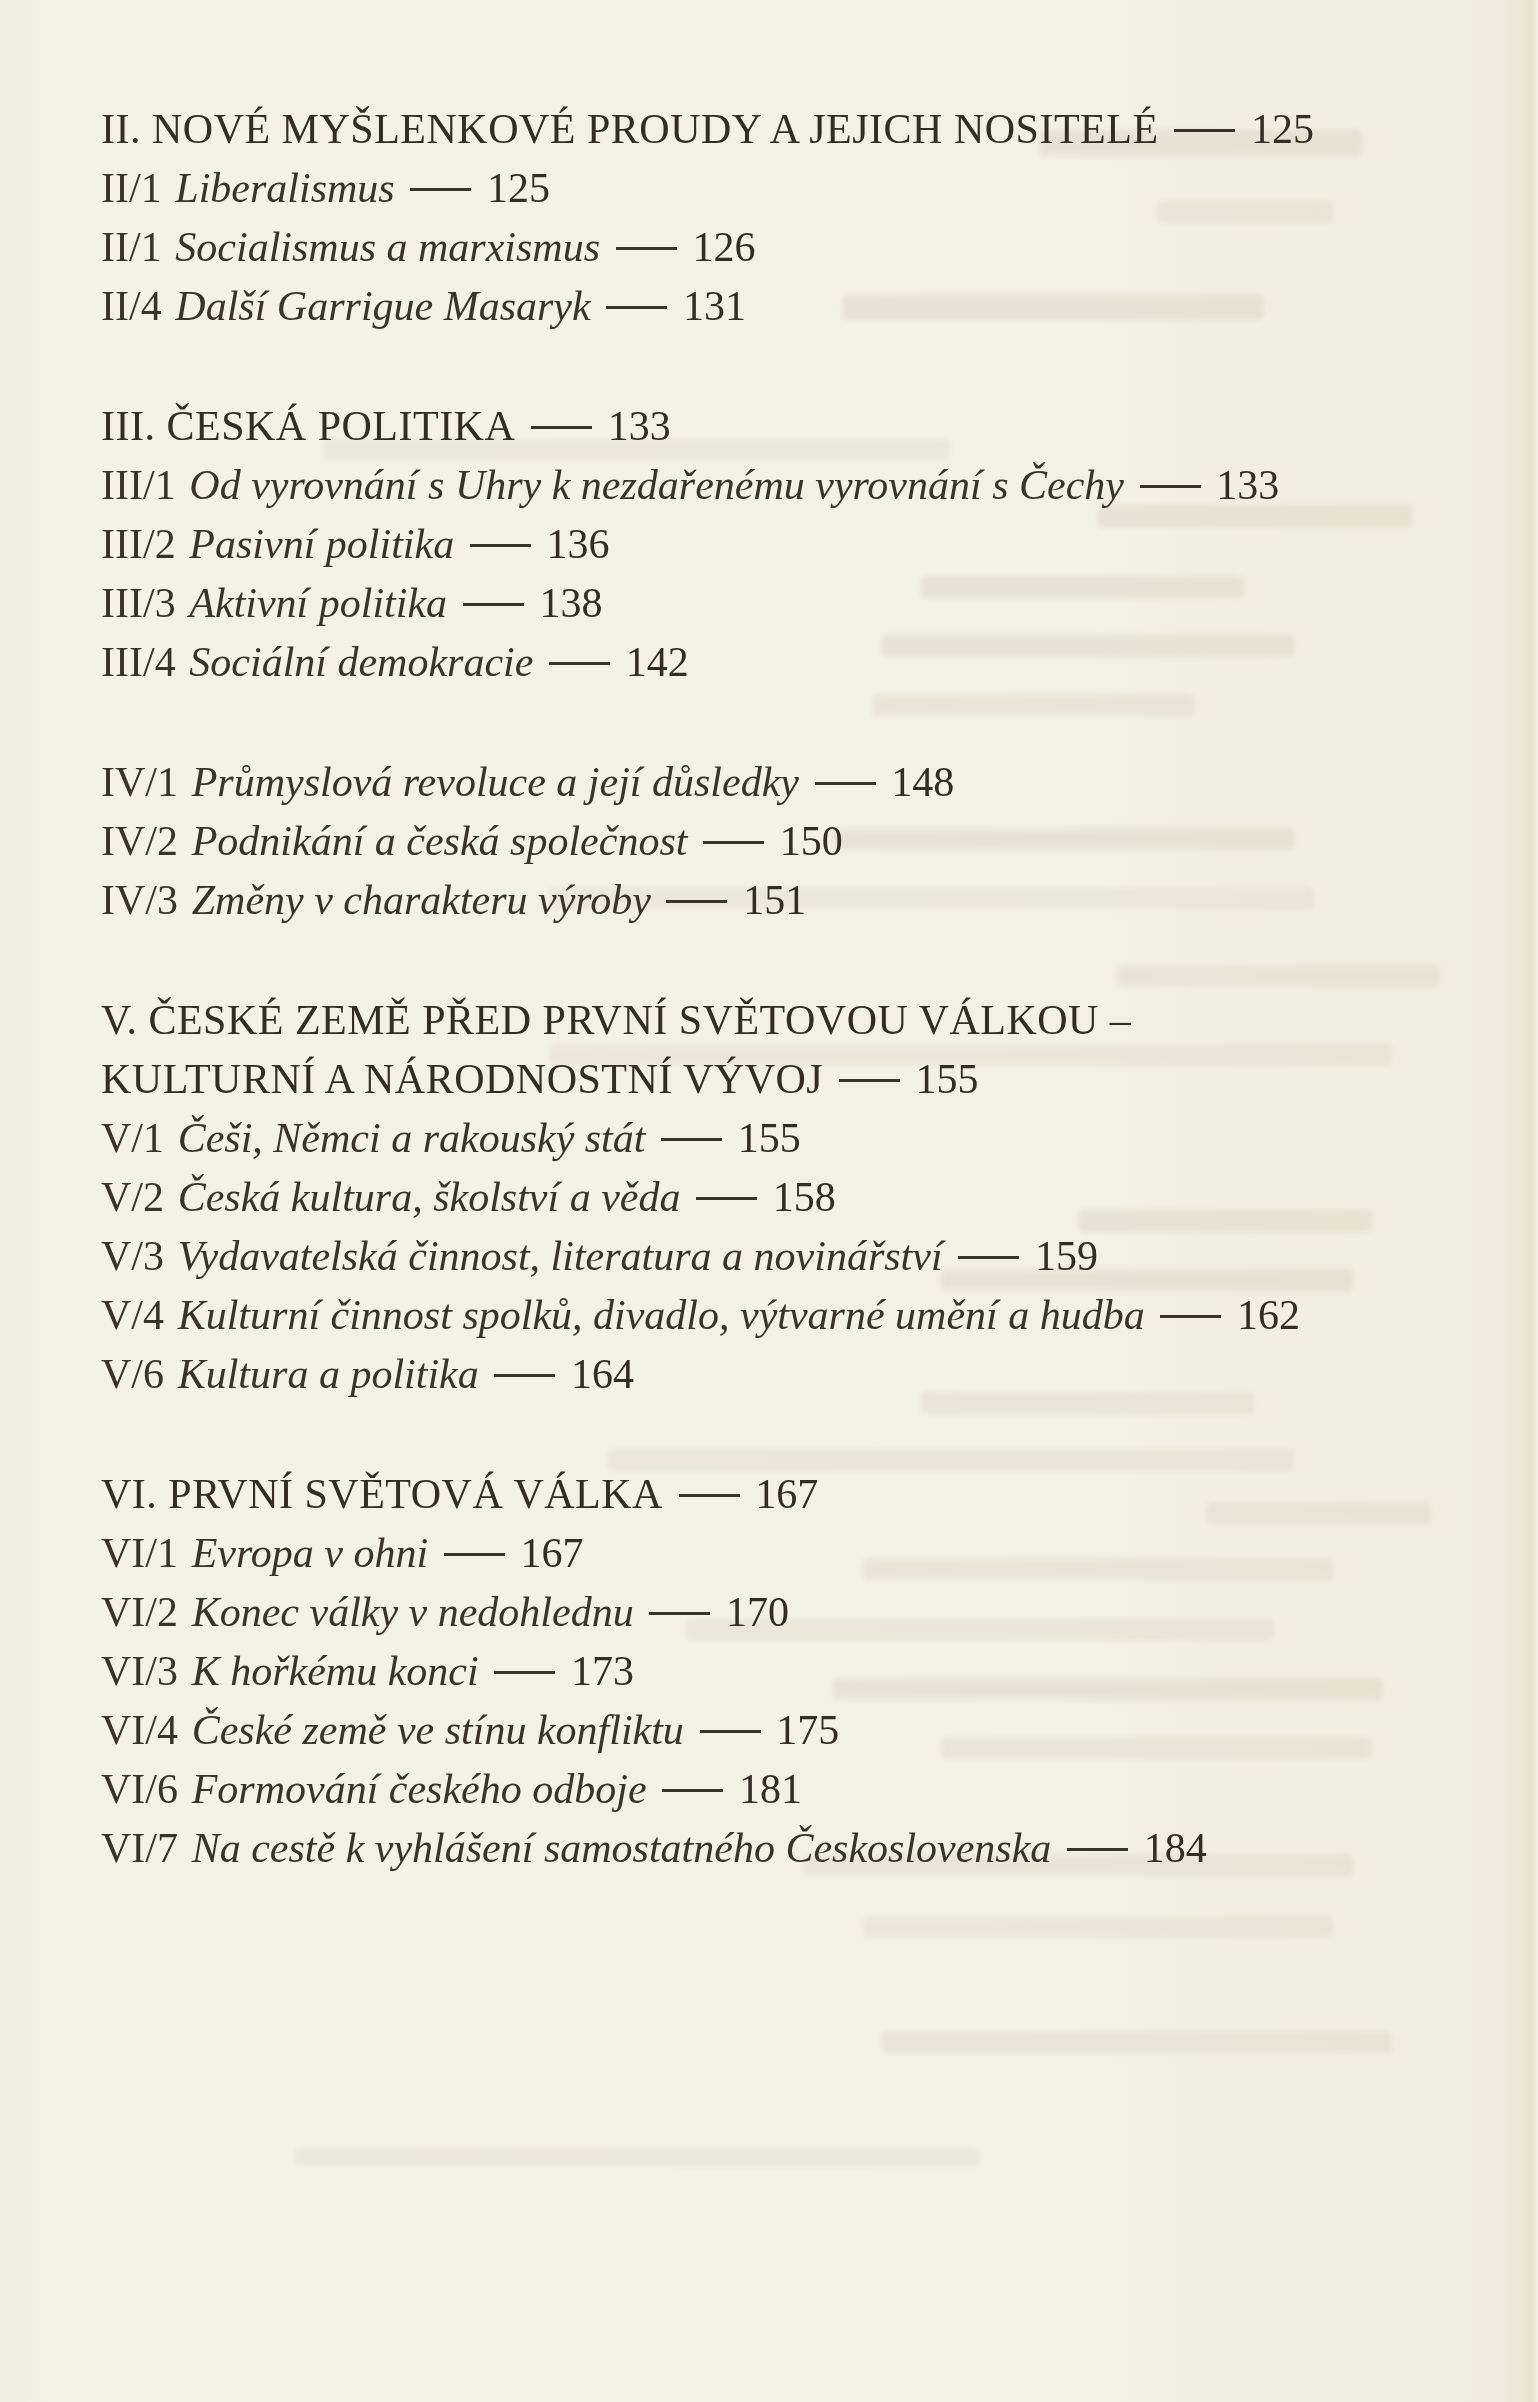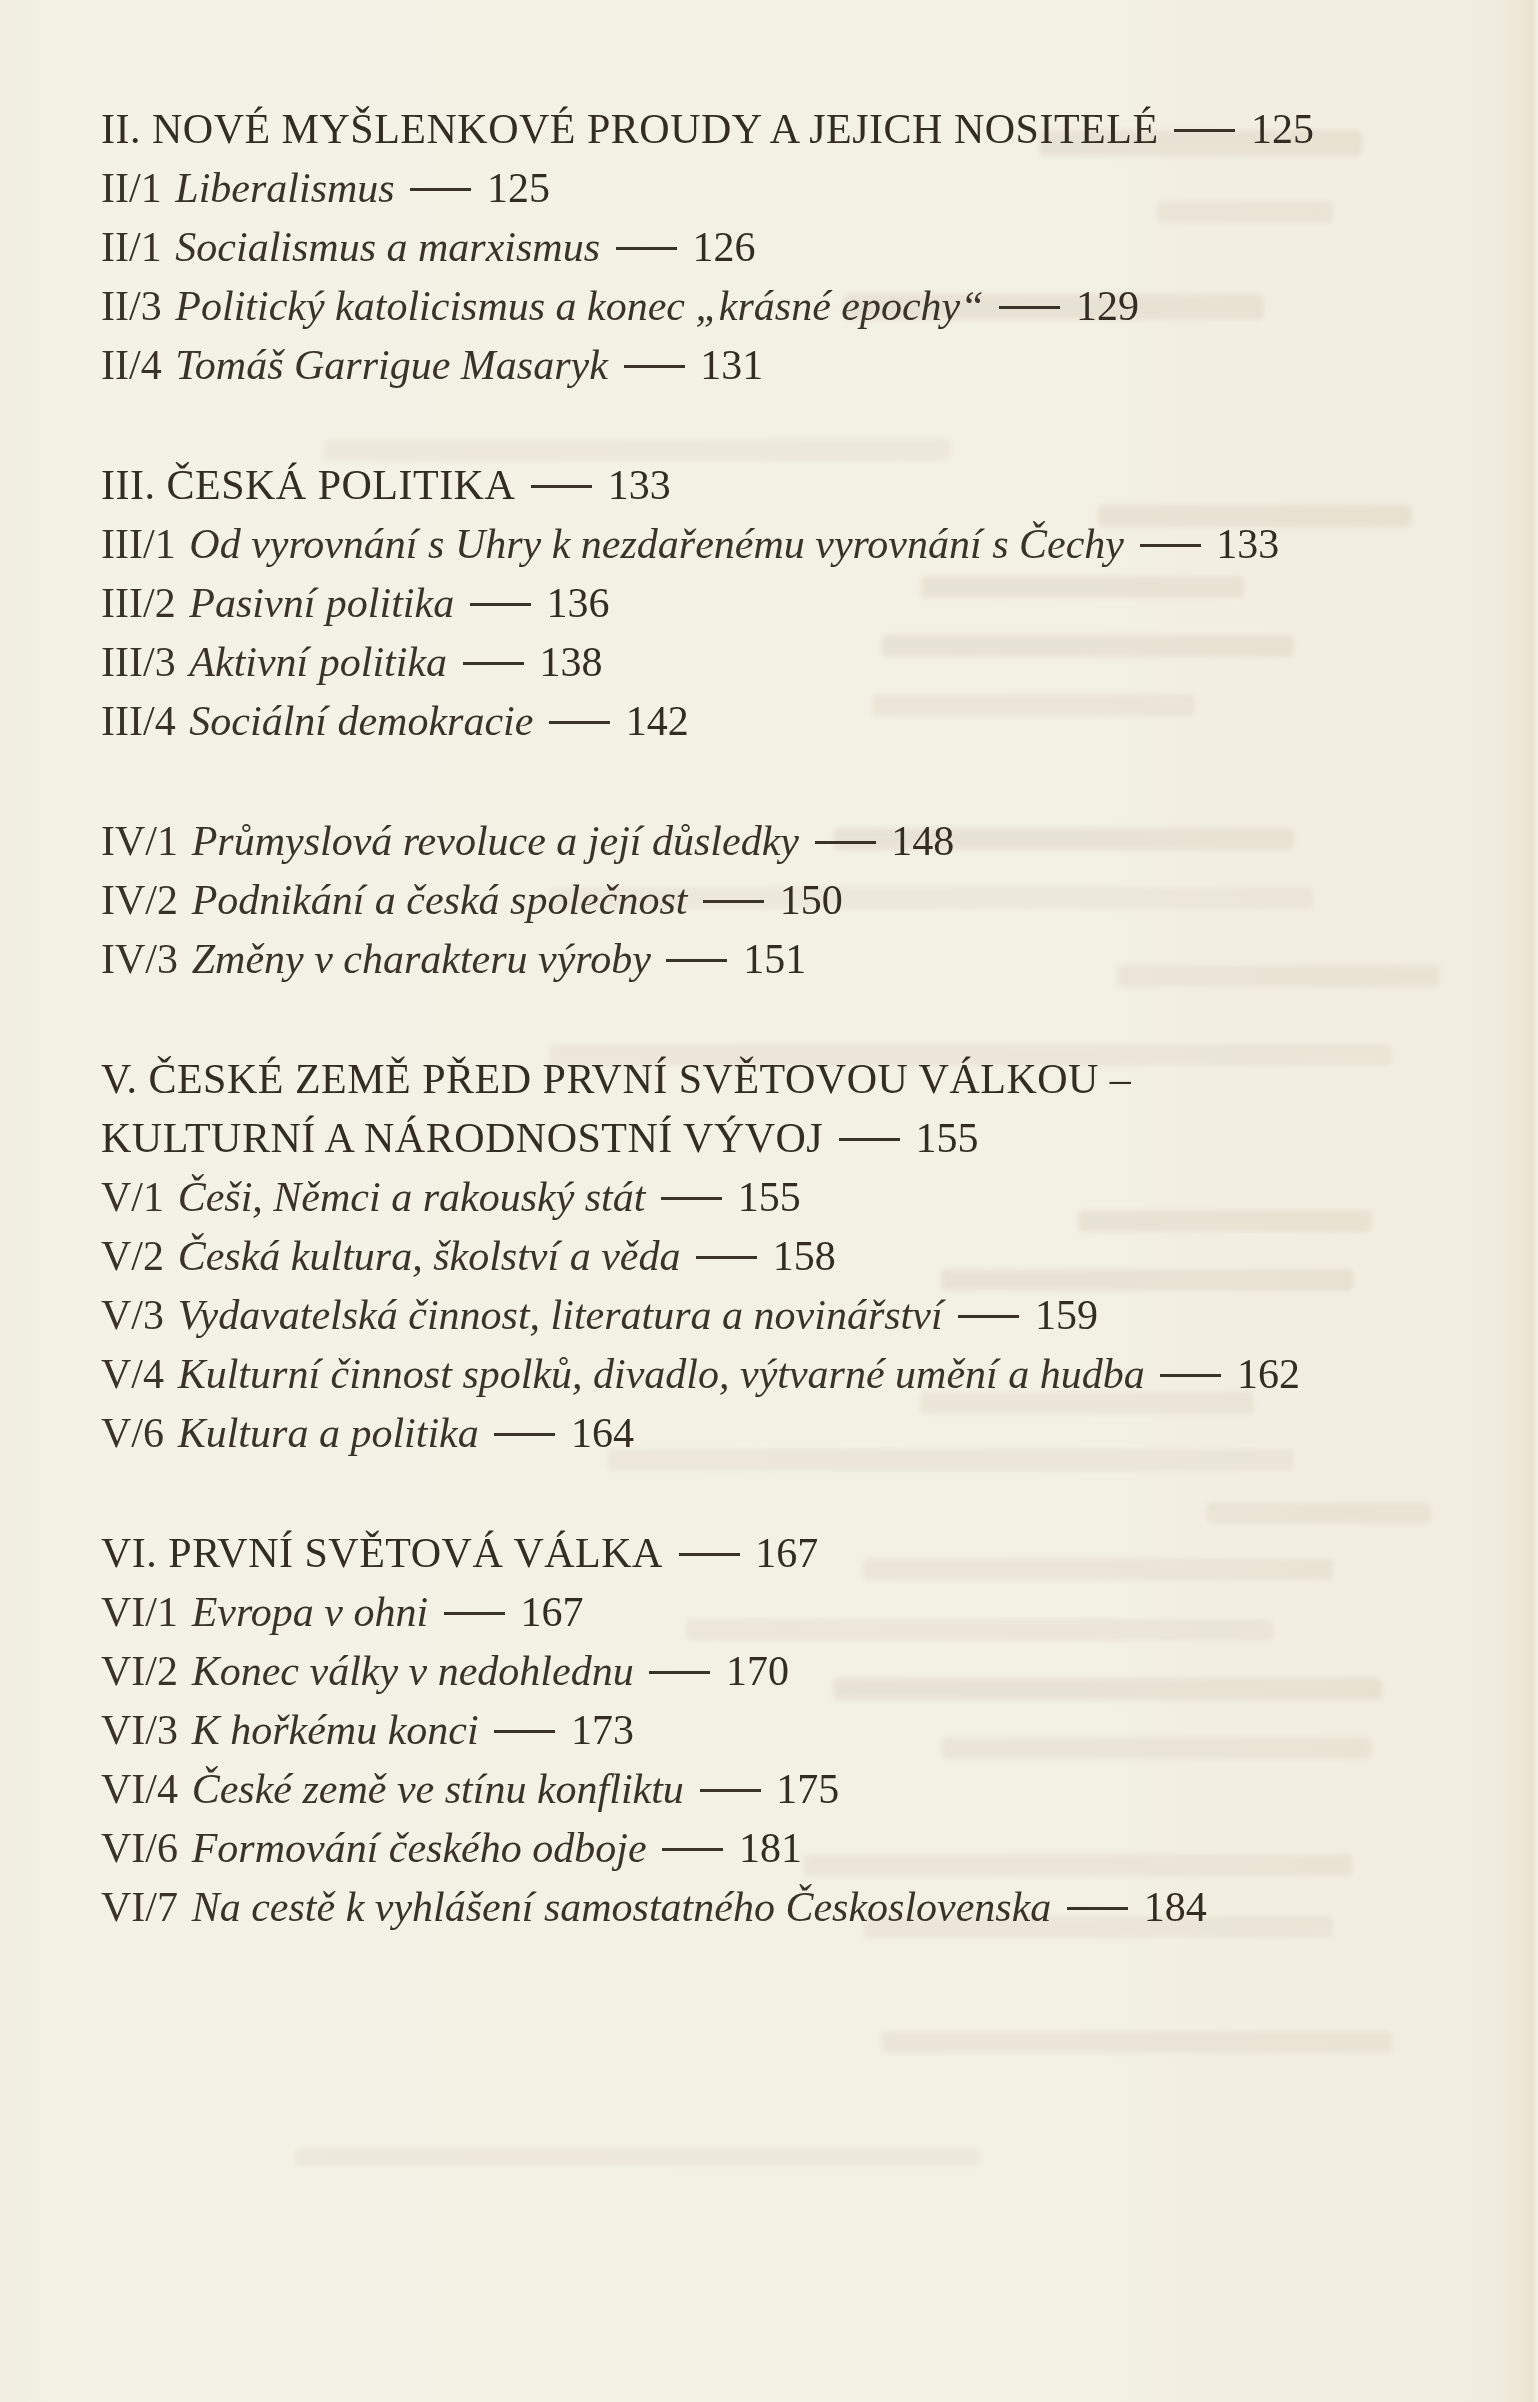--- a/index.html
+++ b/index.html
@@ -105,22 +105,21 @@
     <div class="ghost" style="left:863px;  top:1916px; width:470px; opacity:.09;"></div>
     <div class="ghost" style="left:882px;  top:2031px; width:510px; opacity:.10;"></div>
     <div class="ghost" style="left:294px;  top:2148px; width:686px; opacity:.08; height:17.6px;"></div>
   </div>
 
   <div class="toc">
       <div class="section">
         <div class="row"><span class="heading-text">II. NOVÉ MYŠLENKOVÉ PROUDY A JEJICH NOSITELÉ</span><span class="dash"></span><span class="page-num">125</span></div>
         <div class="row"><span class="entry-label">II/1</span><span class="entry-title">Liberalismus</span><span class="dash"></span><span class="page-num">125</span></div>
         <div class="row"><span class="entry-label">II/1</span><span class="entry-title">Socialismus a marxismus</span><span class="dash"></span><span class="page-num">126</span></div>
-        <div class="row"><span class="entry-label">II/3</span><span class="entry-title">Politický katolicismus a konec „krásné epochy“</span><span class="dash"></span><span class="page-num">129</span></div>
-        <div class="row"><span class="entry-label">II/4</span><span class="entry-title">Tomáš Garrigue Masaryk</span><span class="dash"></span><span class="page-num">131</span></div>
+        <div class="row"><span class="entry-label">II/4</span><span class="entry-title">Další Garrigue Masaryk</span><span class="dash"></span><span class="page-num">131</span></div>
       </div>
       <div class="section">
         <div class="row"><span class="heading-text">III. ČESKÁ POLITIKA</span><span class="dash"></span><span class="page-num">133</span></div>
         <div class="row"><span class="entry-label">III/1</span><span class="entry-title">Od vyrovnání s Uhry k nezdařenému vyrovnání s Čechy</span><span class="dash"></span><span class="page-num">133</span></div>
         <div class="row"><span class="entry-label">III/2</span><span class="entry-title">Pasivní politika</span><span class="dash"></span><span class="page-num">136</span></div>
         <div class="row"><span class="entry-label">III/3</span><span class="entry-title">Aktivní politika</span><span class="dash"></span><span class="page-num">138</span></div>
         <div class="row"><span class="entry-label">III/4</span><span class="entry-title">Sociální demokracie</span><span class="dash"></span><span class="page-num">142</span></div>
       </div>
       <div class="section">
         <div class="row"><span class="entry-label">IV/1</span><span class="entry-title">Průmyslová revoluce a její důsledky</span><span class="dash"></span><span class="page-num">148</span></div>

